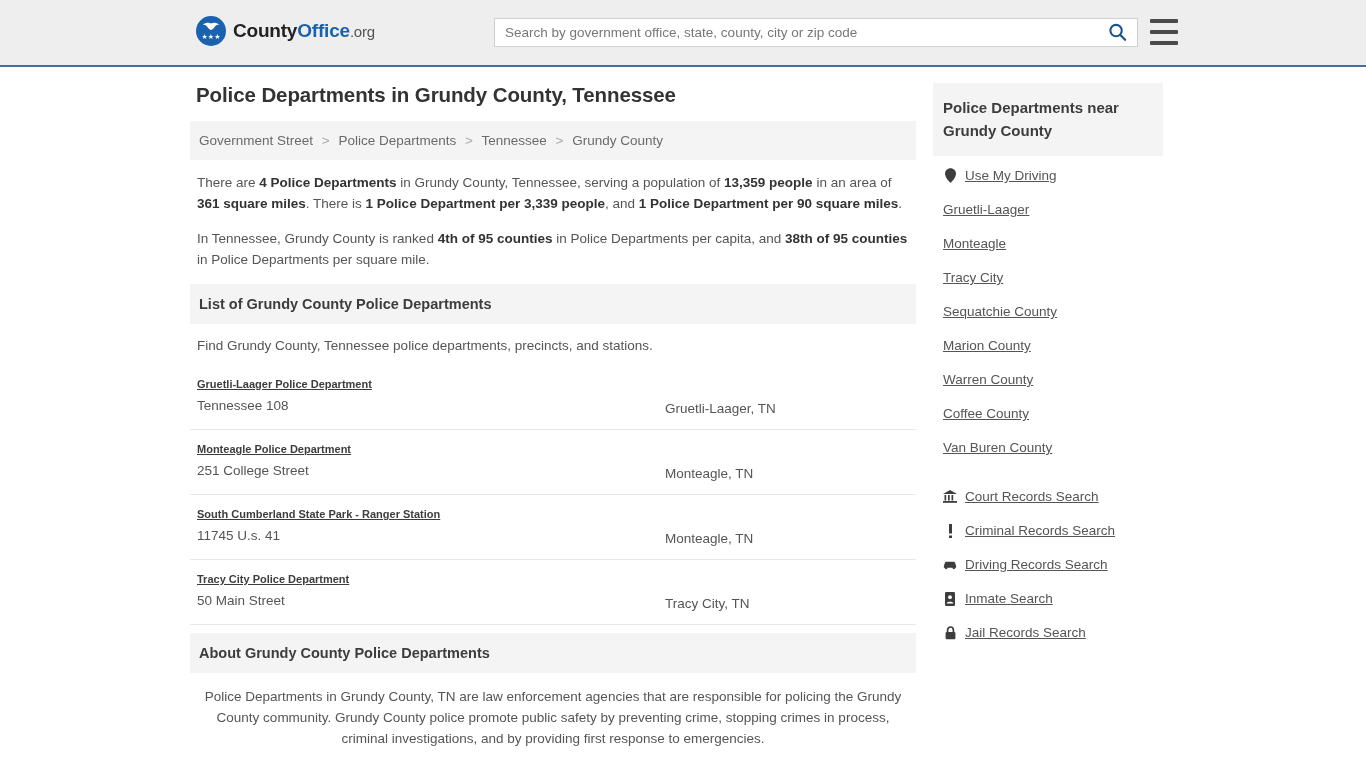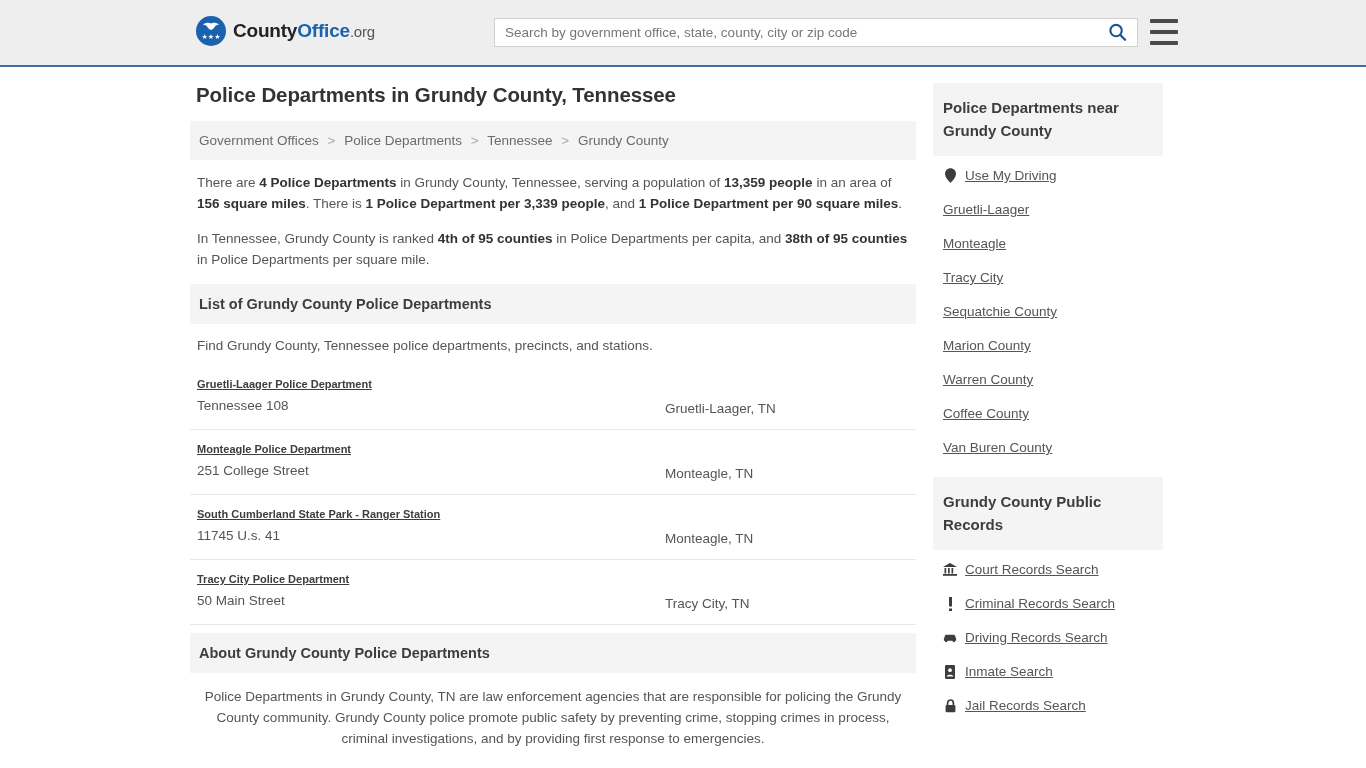--- a/index.html
+++ b/index.html
@@ -241,31 +241,31 @@
 </div>
 
 <div class="page">
   <div class="container">
 
     <div class="main-col">
 
       <h1 class="page-title">Police Departments in Grundy County, Tennessee</h1>
 
       <div class="breadcrumb">
-        <a href="#">Government Offices</a>
+        <a href="#">Government Street</a>
         <span class="sep">&gt;</span>
         <a href="#">Police Departments</a>
         <span class="sep">&gt;</span>
         <a href="#">Tennessee</a>
         <span class="sep">&gt;</span>
         <span class="current">Grundy County</span>
       </div>
 
       <div class="intro">
-        <p><span>There are </span><b>4 Police Departments</b><span> in Grundy County, Tennessee, serving a population of </span><b>13,359 people</b><span> in an area of </span><b>156 square miles</b><span>. There is </span><b>1 Police Department per 3,339 people</b><span>, and </span><b>1 Police Department per 90 square miles</b><span>.</span></p>
+        <p><span>There are </span><b>4 Police Departments</b><span> in Grundy County, Tennessee, serving a population of </span><b>13,359 people</b><span> in an area of </span><b>361 square miles</b><span>. There is </span><b>1 Police Department per 3,339 people</b><span>, and </span><b>1 Police Department per 90 square miles</b><span>.</span></p>
 
         <p><span>In Tennessee, Grundy County is ranked </span><b>4th of 95 counties</b><span> in Police Departments per capita, and </span><b>38th of 95 counties</b><span> in Police Departments per square mile.</span></p>
       </div>
 
       <div class="section-head">List of Grundy County Police Departments</div>
       <p class="section-sub">Find Grundy County, Tennessee police departments, precincts, and stations.</p>
 
       <div class="listings">
 
         <div class="listing">
@@ -344,21 +344,20 @@
             <a class="side-link" href="#">Coffee County</a>
           </div>
           <div class="side-link-row" style="margin-bottom:14px;">
             <a class="side-link" href="#">Van Buren County</a>
           </div>
 
         </div>
       </div>
 
       <div class="side-panel">
-        <div class="side-head">Grundy County Public Records</div>
         <div class="side-links">
 
           <div class="side-link-row">
             <span class="side-icon">
               <svg width="14" height="13" viewBox="0 0 14 13" aria-hidden="true">
                 <polygon points="7,0 14,4 0,4" fill="#3d3d3d"></polygon>
                 <rect x="1.5" y="5" width="1.7" height="5.5" fill="#3d3d3d"></rect>
                 <rect x="5" y="5" width="1.7" height="5.5" fill="#3d3d3d"></rect>
                 <rect x="8.5" y="5" width="1.7" height="5.5" fill="#3d3d3d"></rect>
                 <rect x="0" y="11" width="14" height="1.8" fill="#3d3d3d"></rect>

